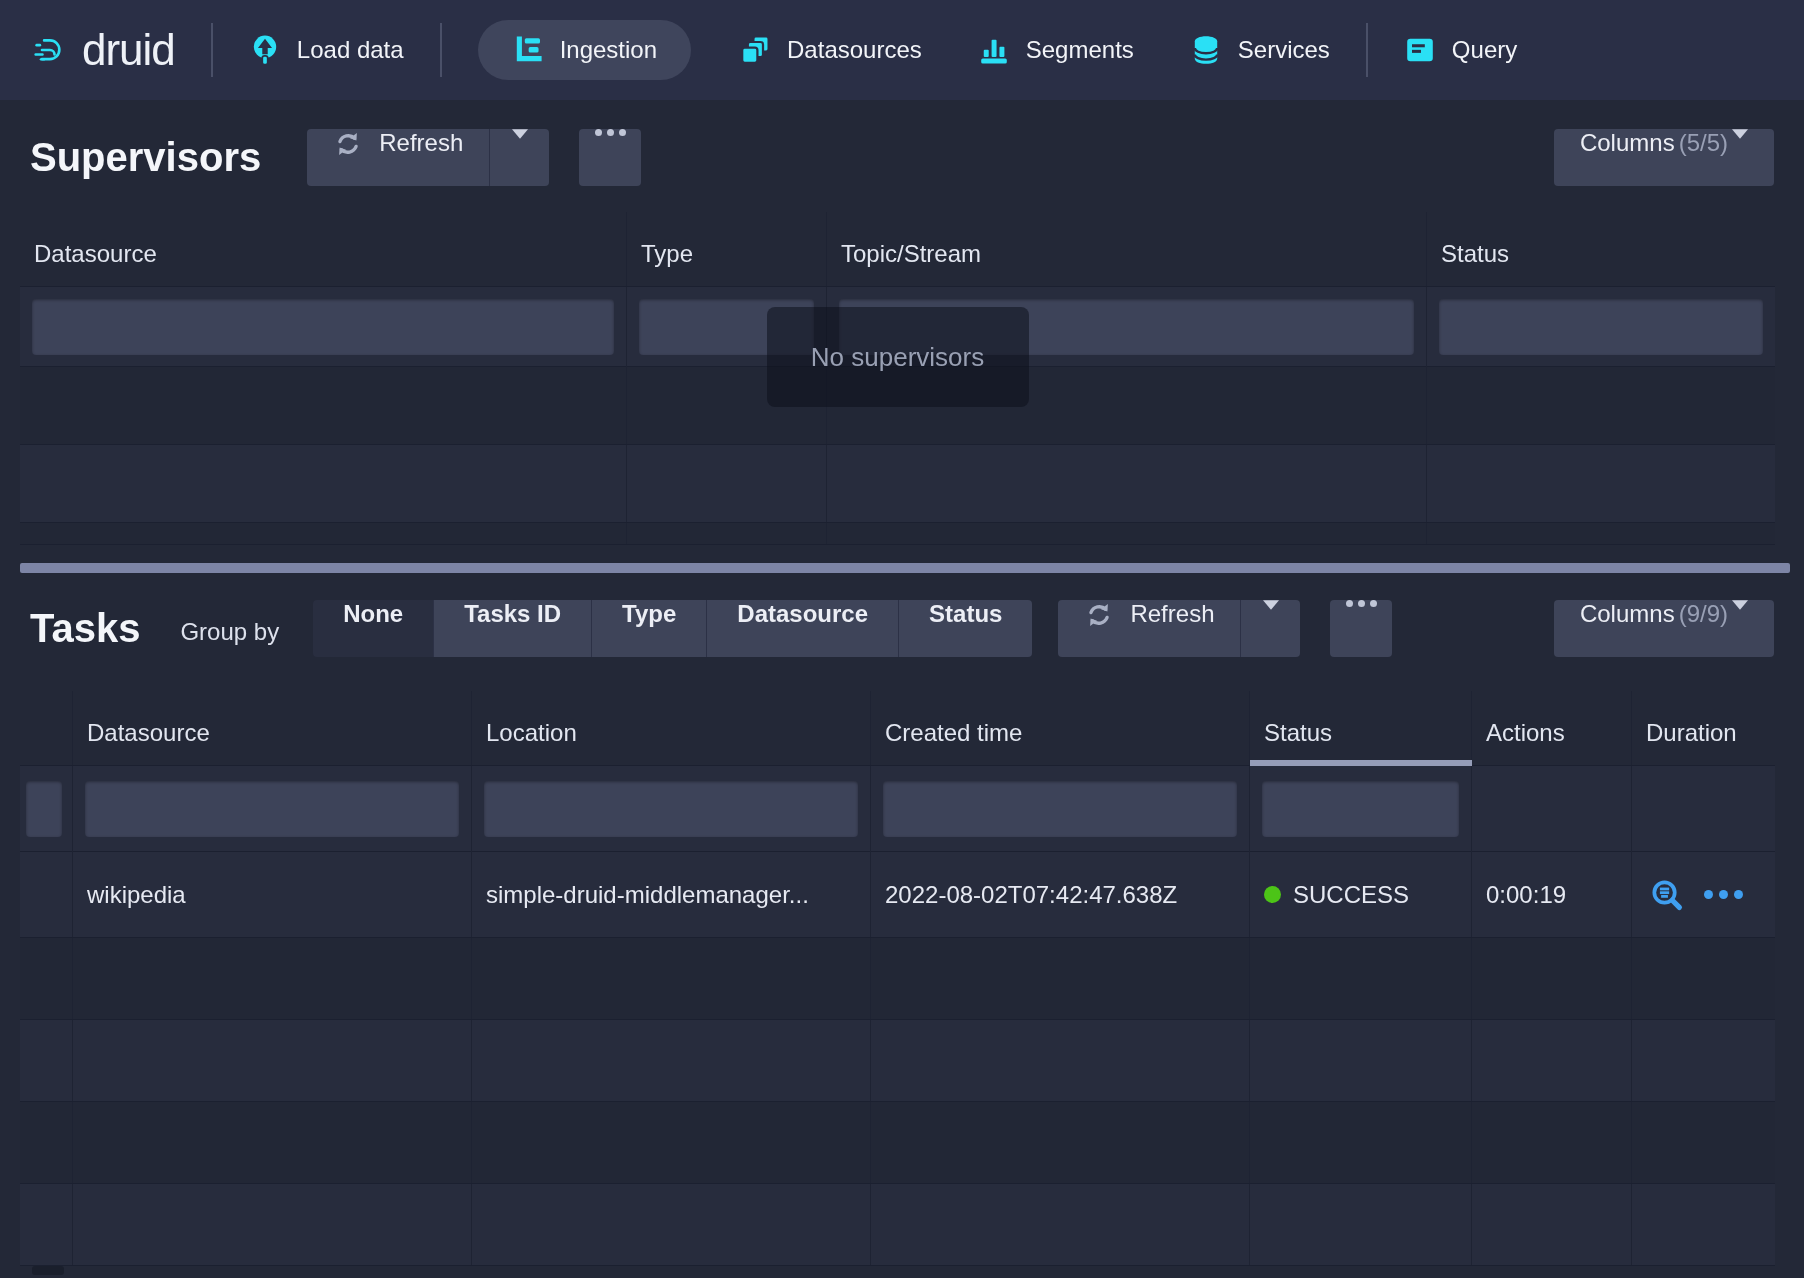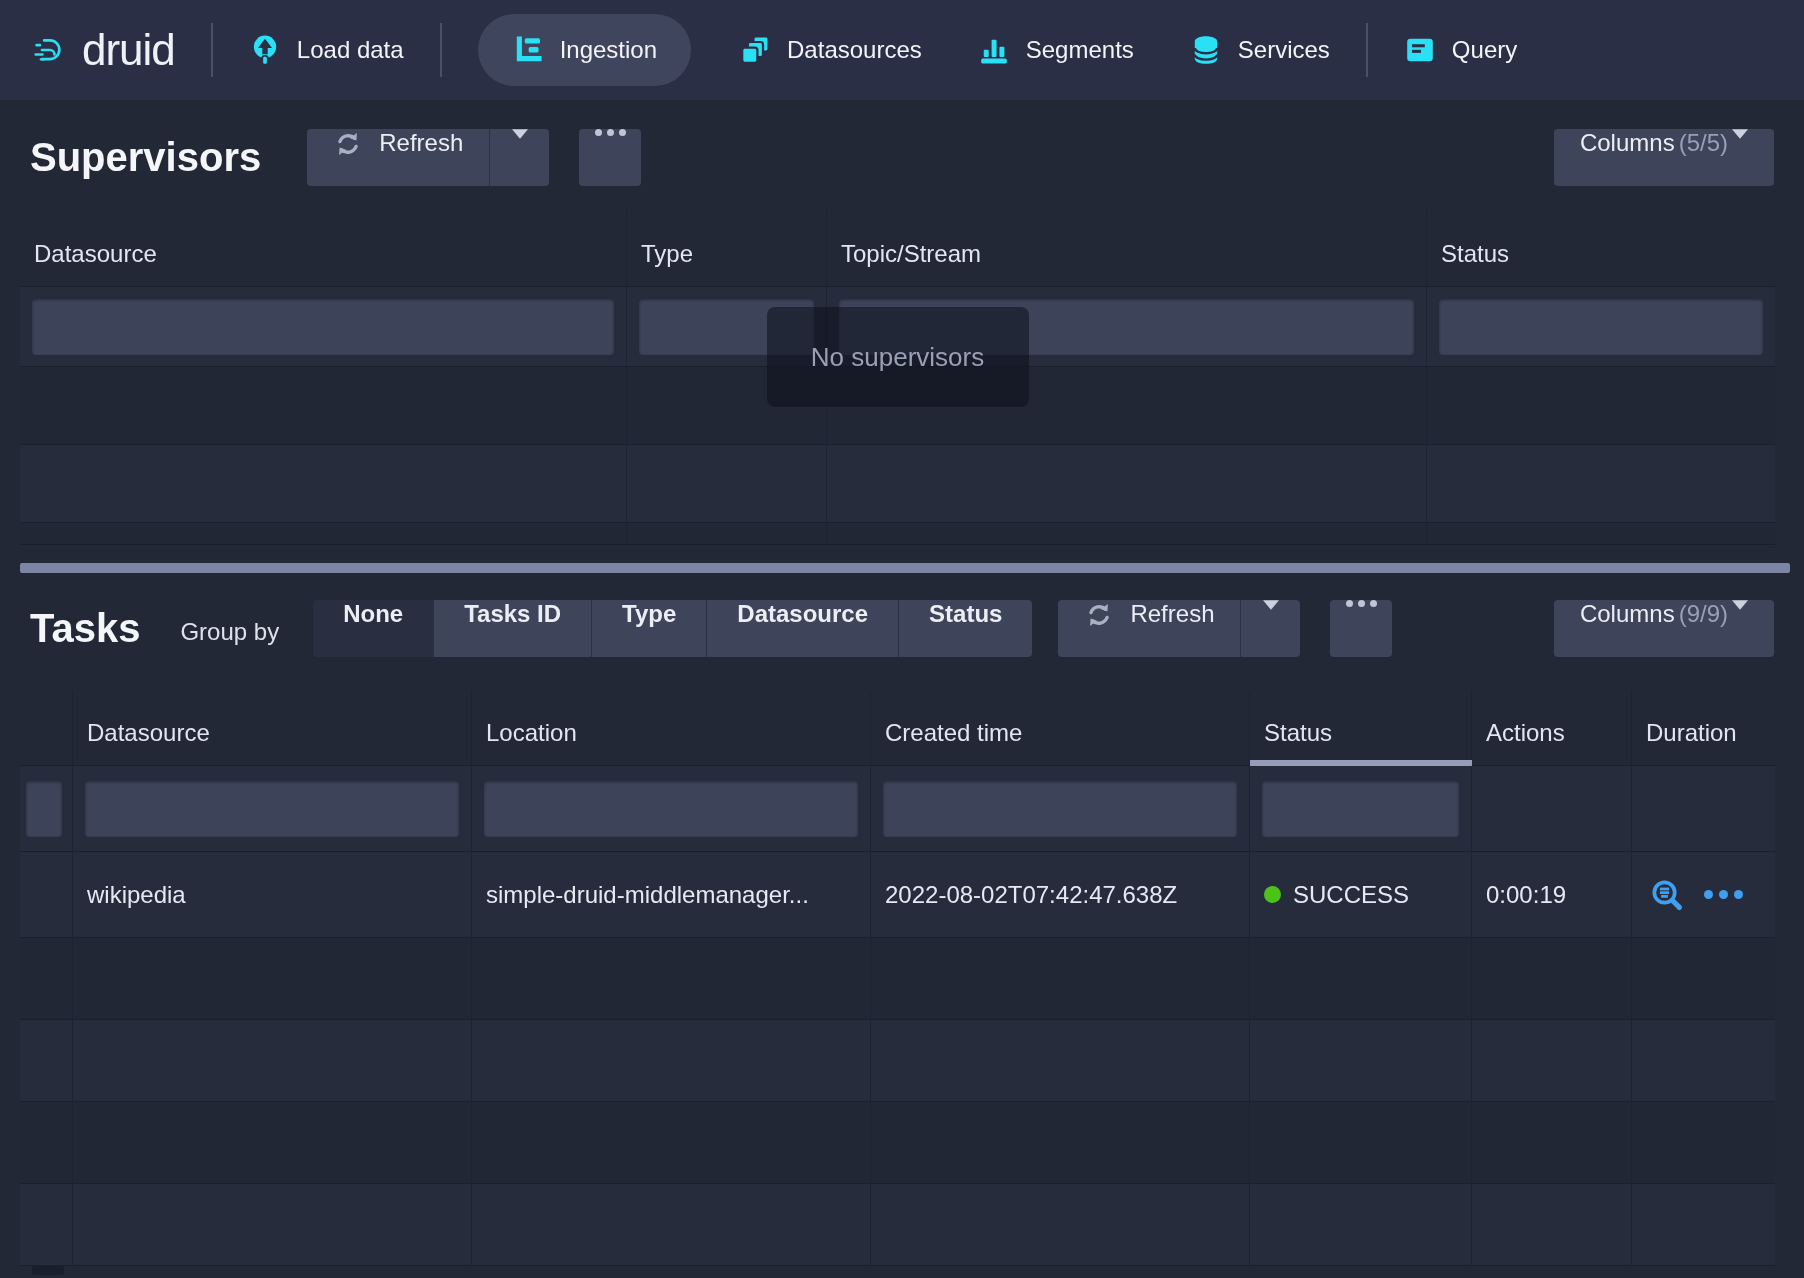--- a/index.html
+++ b/index.html
@@ -19,21 +19,21 @@
   }
   .logo { display:flex; align-items:center; gap:16px; cursor:pointer; }
   .logo-text { font-size:44px; color:#eef1f7; letter-spacing:-1px; }
   .vdiv { width:2px; height:54px; background:#4a5068; margin:0 36px; flex:none; }
   .nav-item {
     display:flex; align-items:center; gap:16px;
     font-size:24px; color:#f2f4f8; cursor:pointer; flex:none;
   }
   .nav-item + .nav-item { margin-left:56px; }
   .nav-item.pill {
-    background:#3f455c; border-radius:36px; height:72px; padding:0 34px;
+    background:#3f455c; border-radius:36px; height:60px; padding:0 34px;
     margin-left:0;
   }
   .nav-item.pill + .nav-item { margin-left:48px; }
   .nav-icon { width:32px; height:32px; flex:none; }
 
   
   .toolbar {
     display:flex; align-items:center;
     padding:0 30px; margin-top:28px; height:58px;
   }

